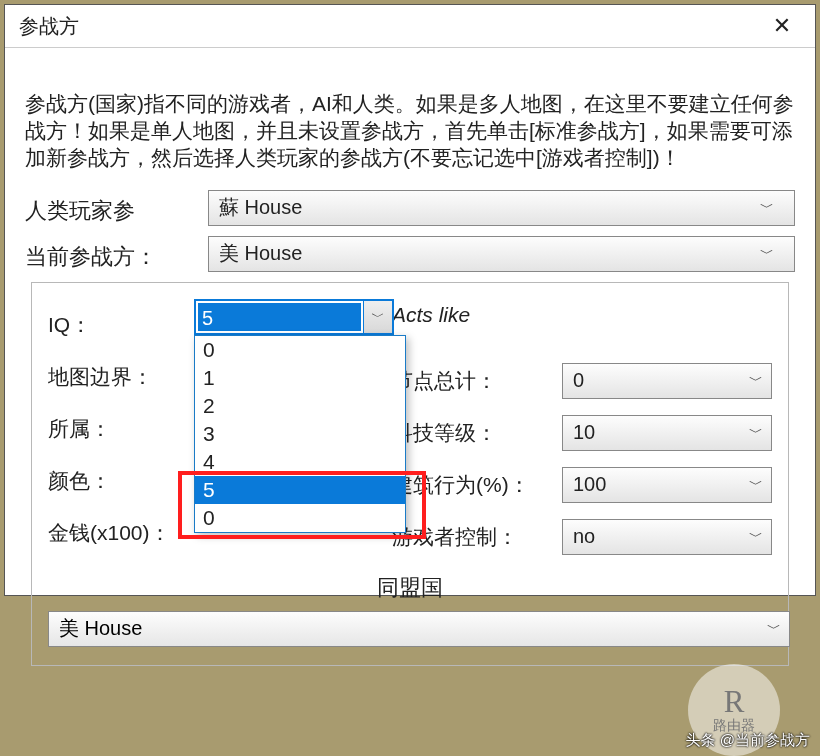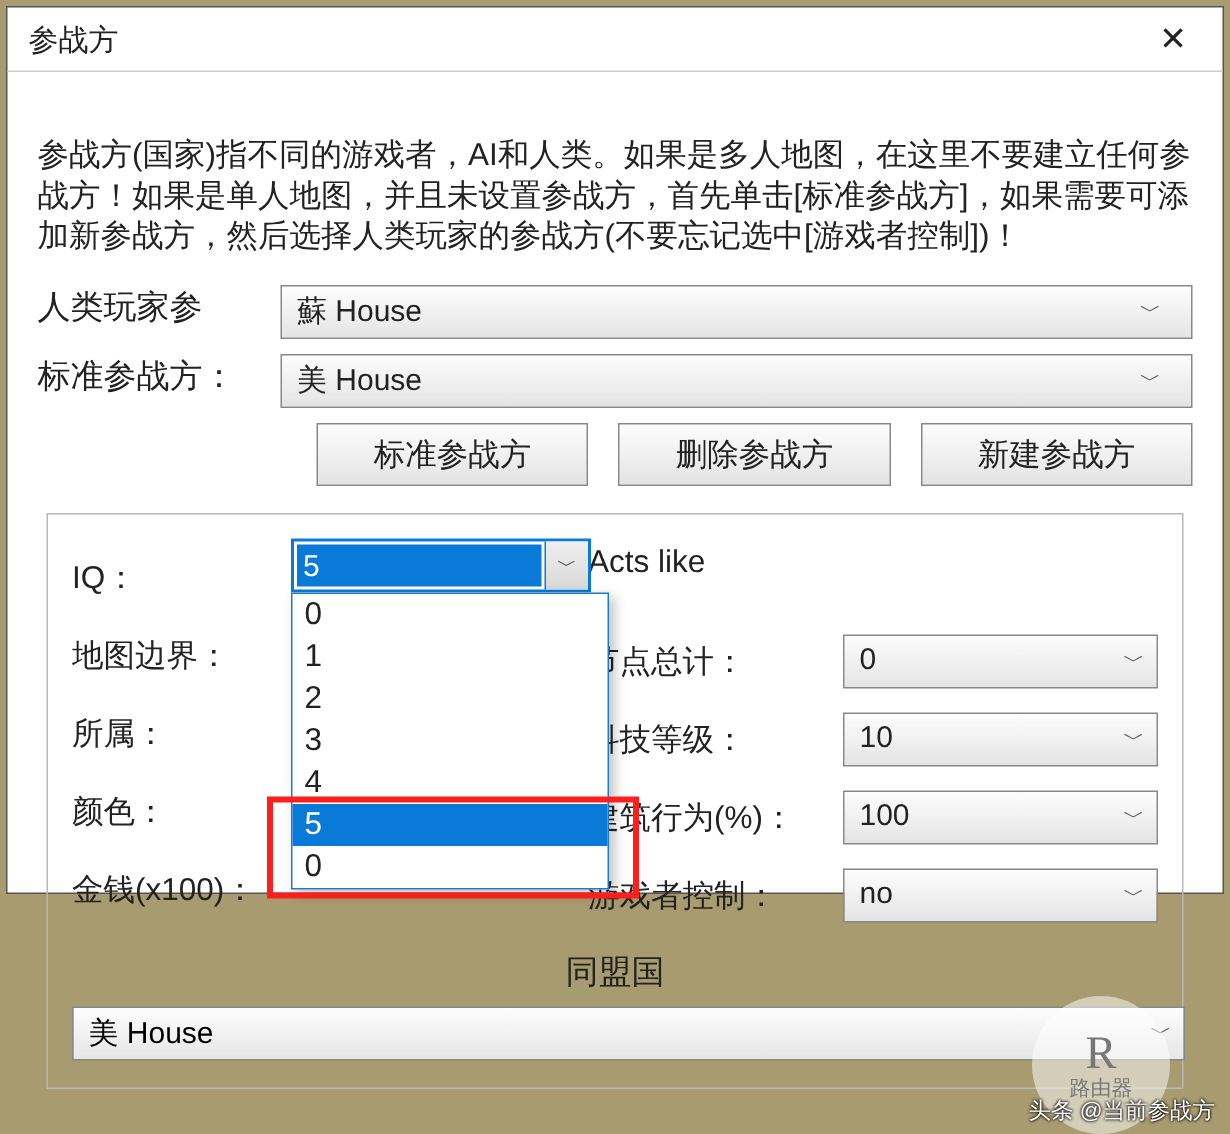--- a/index.html
+++ b/index.html
@@ -39,22 +39,23 @@
   }
   .desc {
     font-size: 21px;
     color: #222;
     line-height: 1.28;
     margin-bottom: 18px;
     margin-top: 25px;
   }
   .row {
     display: flex;
-    align-items: flex-start;
+    align-items: flex-end;
     margin-bottom: 10px;
+    gap: 21px;
   }
   .label-col {
     width: 162px;
     font-size: 22px;
     color: #222;
   }
   .select {
     flex: 1;
     height: 36px;
     border: 1px solid #888;
@@ -107,21 +108,21 @@
   .right-col {
     flex: 1;
   }
   .field-label {
     height: 52px;
     display: flex;
     align-items: center;
     font-size: 21px;
     color: #222;
   }
-  .field-label.hdr { align-items: flex-start; padding-top: 4px; }
+  .field-label.hdr { align-items: flex-start; padding-top: 4px; font-style: italic; }
   .small-select {
     width: 210px;
     height: 36px;
     border: 1px solid #888;
     background: linear-gradient(#fdfdfd, #e4e4e4);
     display: flex;
     align-items: center;
     justify-content: space-between;
     padding: 0 8px 0 10px;
     font-size: 20px;
@@ -258,38 +259,27 @@
 
     <div class="row">
       <div class="label-col">人类玩家参</div>
       <div class="select">
         <span>蘇 House</span>
         <span class="chev">﹀</span>
       </div>
     </div>
 
     <div class="row">
-      <div class="label-col">标准参战方：</div>
+      <div class="label-col">当前参战方：</div>
       <div class="select">
         <span>美 House</span>
         <span class="chev">﹀</span>
       </div>
     </div>
 
-    <div class="btnrow">
-      <div class="btn">
-          <span>标准参战方</span>
-        </div>
-      <div class="btn">
-          <span>删除参战方</span>
-        </div>
-      <div class="btn">
-          <span>新建参战方</span>
-        </div>
-    </div>
 
     <div class="panel">
       <div class="grid">
 
         <div class="left-col">
           <div class="field-label">IQ：</div>
           <div class="field-label">地图边界：</div>
           <div class="field-label">所属：</div>
           <div class="field-label">颜色：</div>
           <div class="field-label">金钱(x100)：</div>

